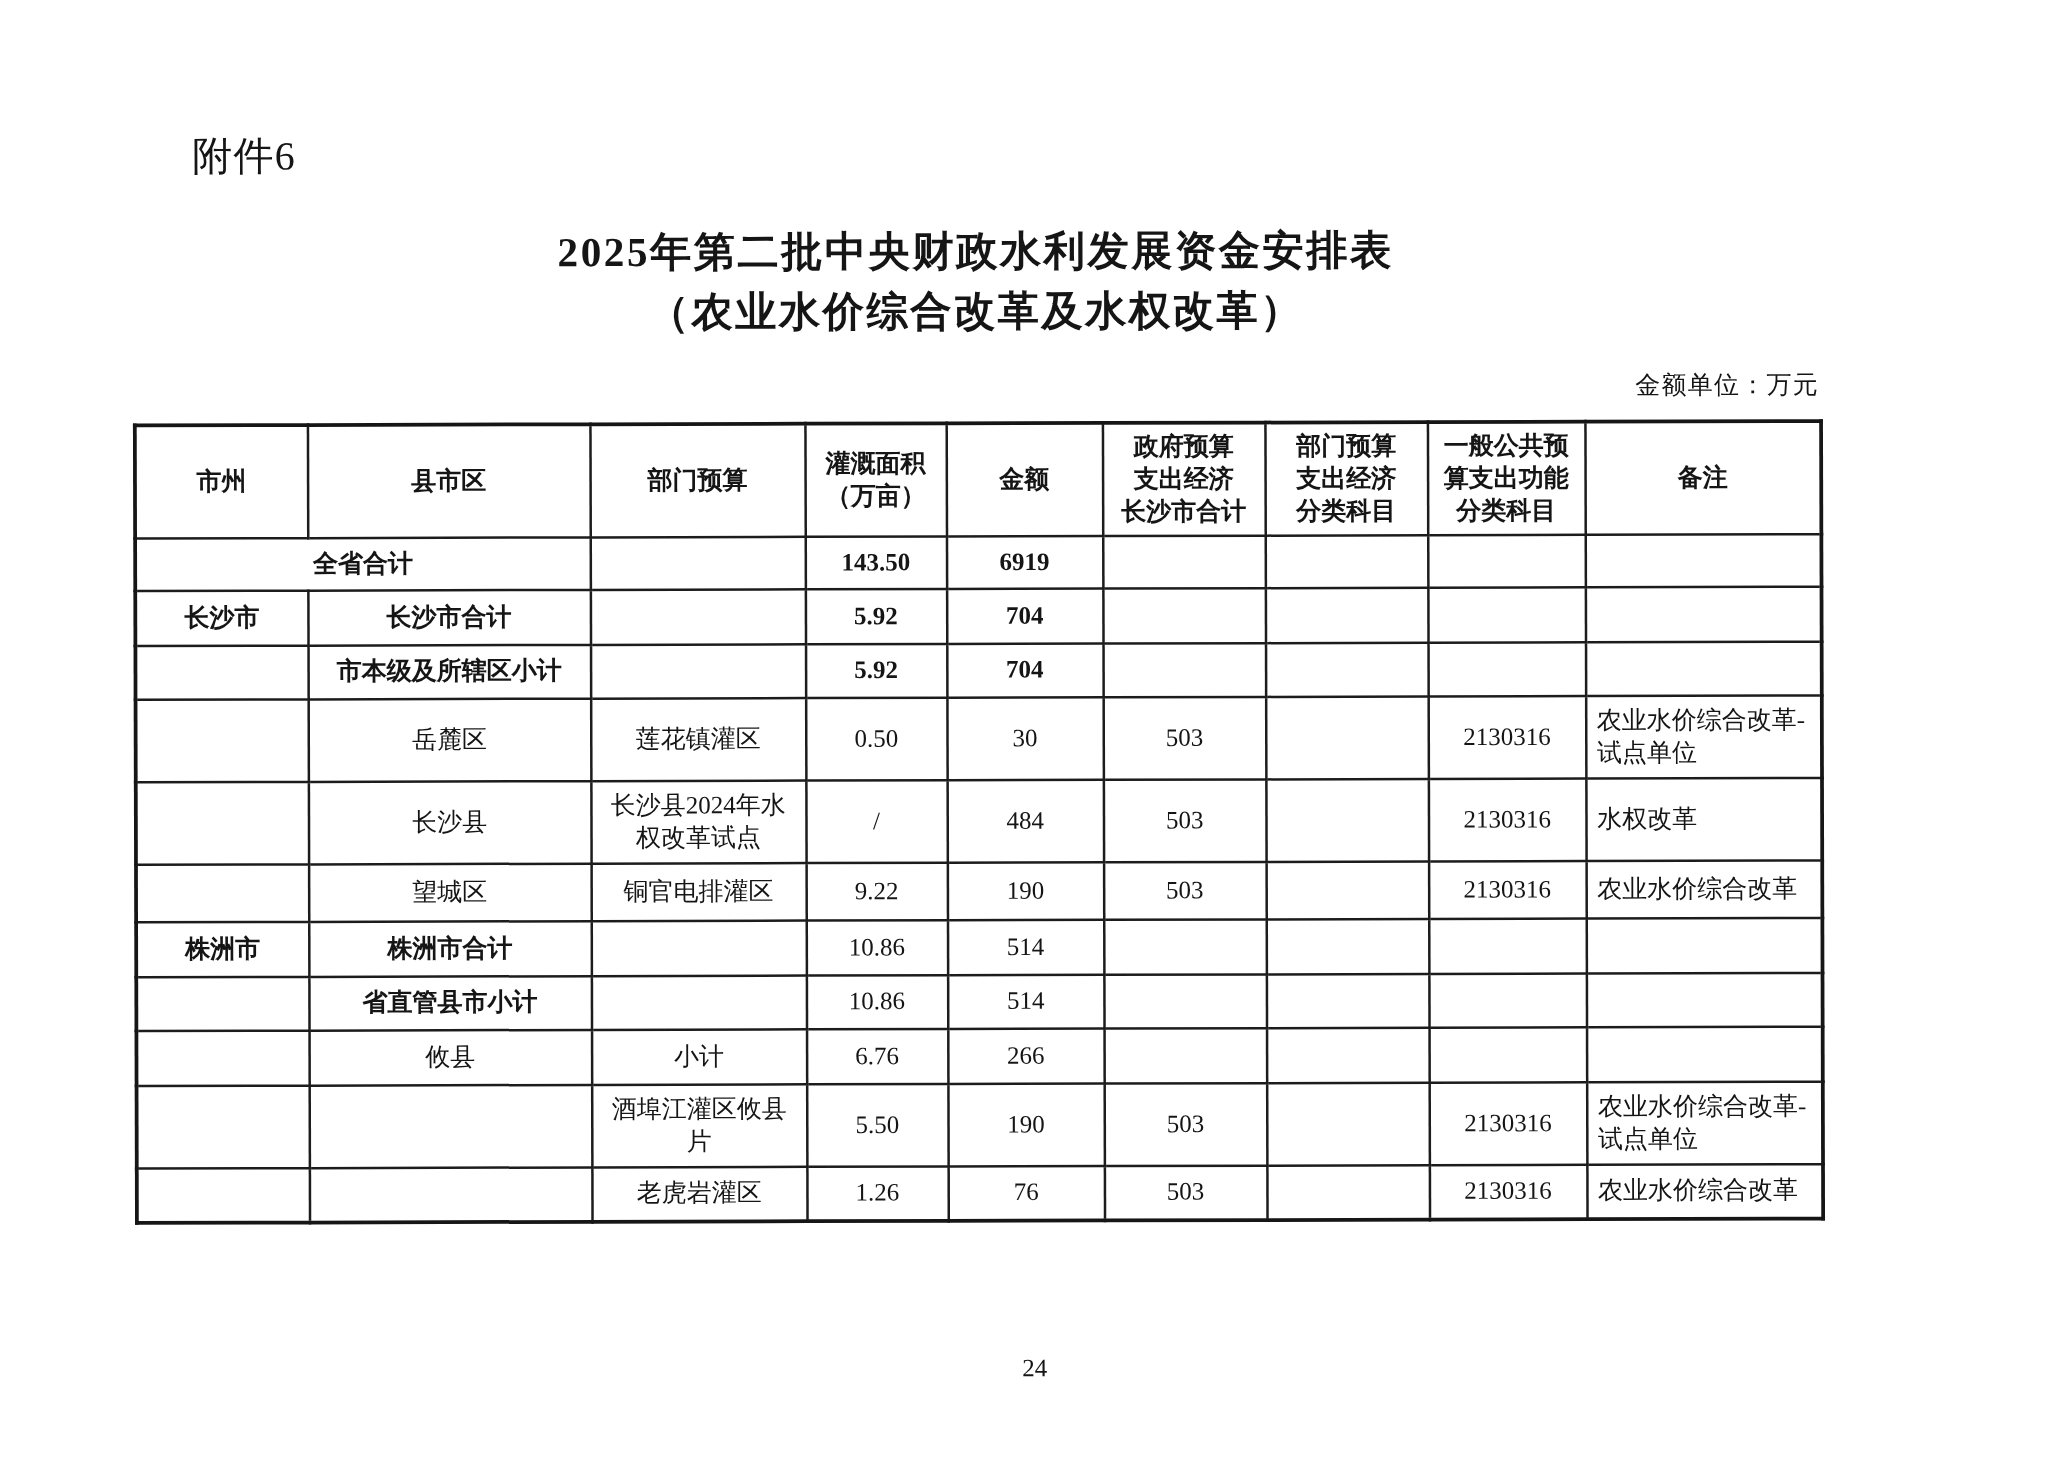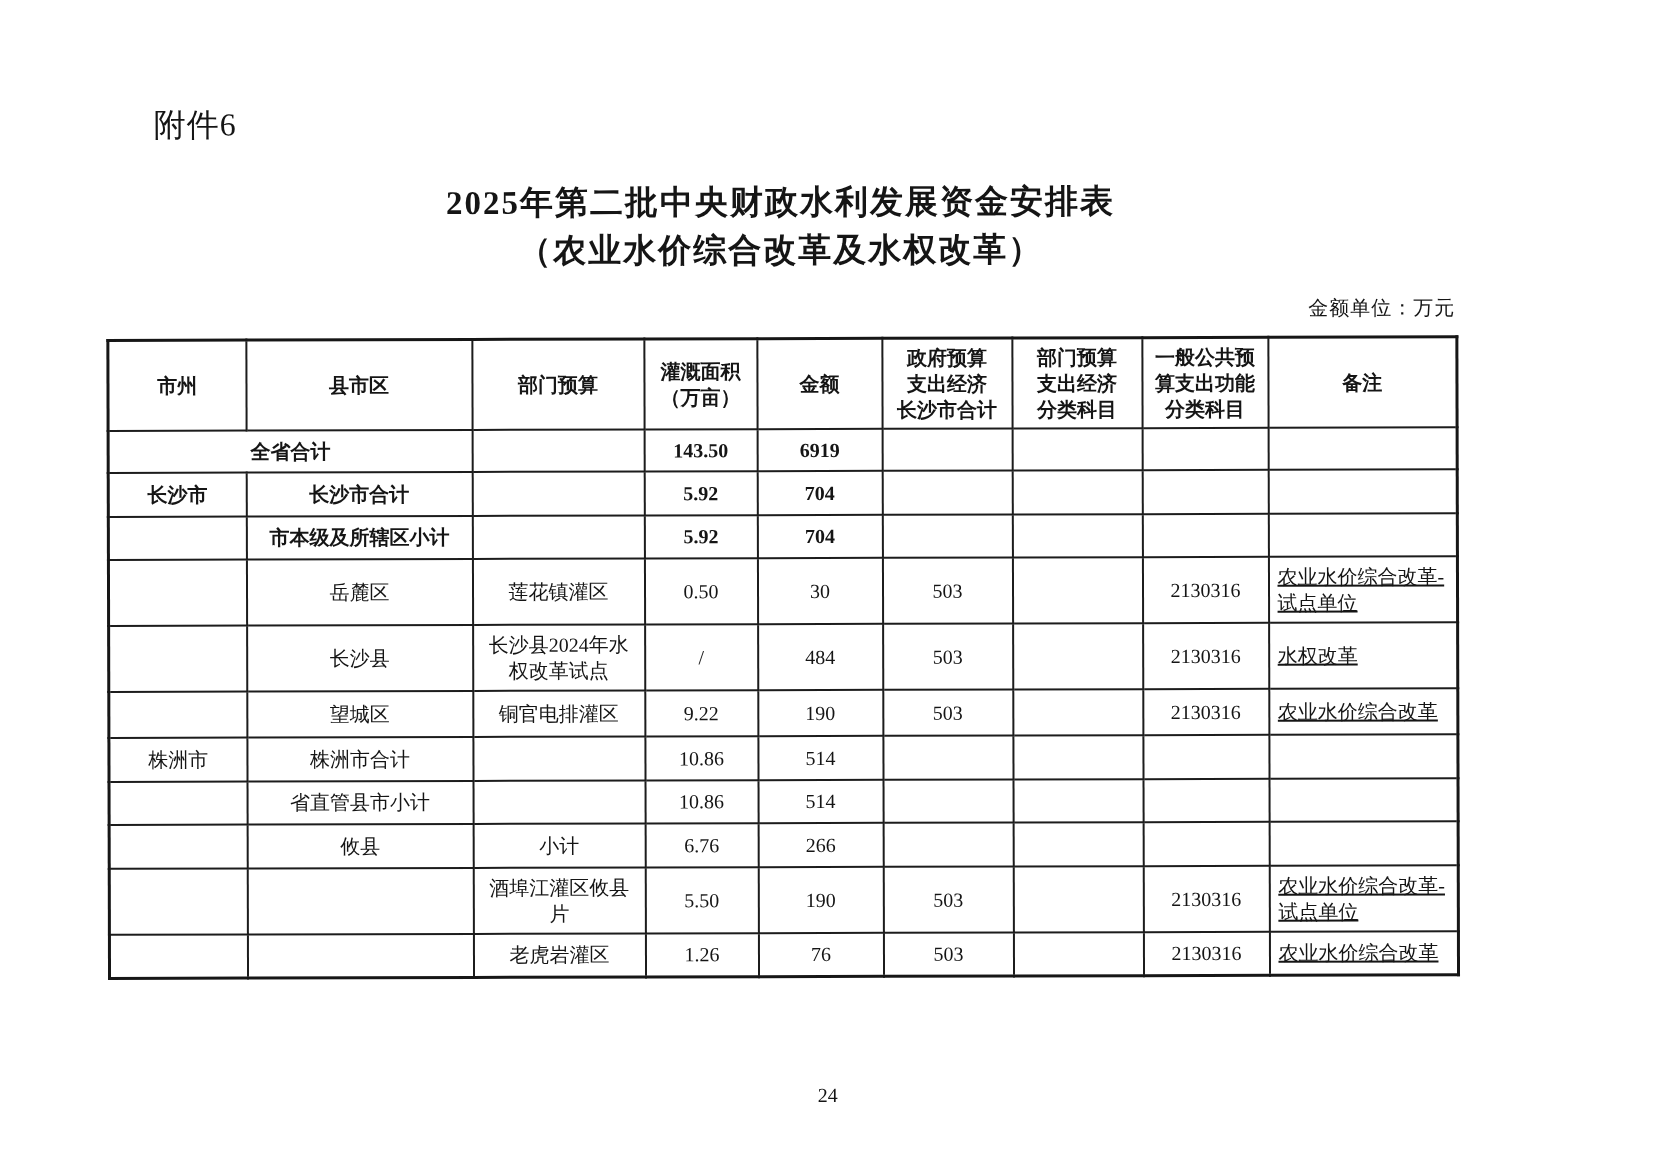--- a/index.html
+++ b/index.html
@@ -37,24 +37,24 @@
     text-align:center;vertical-align:middle;
     font-size:20px;padding:2px 8px;
     line-height:1.3;
     overflow:hidden;
   }
   th{
     font-weight:bold;
     white-space:pre-line;
   }
   td.remark{
-    text-align:left;padding-left:8px;padding-right:4px;text-decoration:underline;
+    text-align:left;padding-left:8px;padding-right:4px;
   }
   tr.bold-all td{font-weight:bold;margin-top:16px;}
-  td.b{font-weight:normal;}
+  td.b{font-weight:bold;}
   .pageno{
     position:absolute;left:0;top:1084px;width:1653px;
     text-align:center;font-size:20px;
   }
 </style>
 </head>
 <body>
 
 <div id="page">
 

